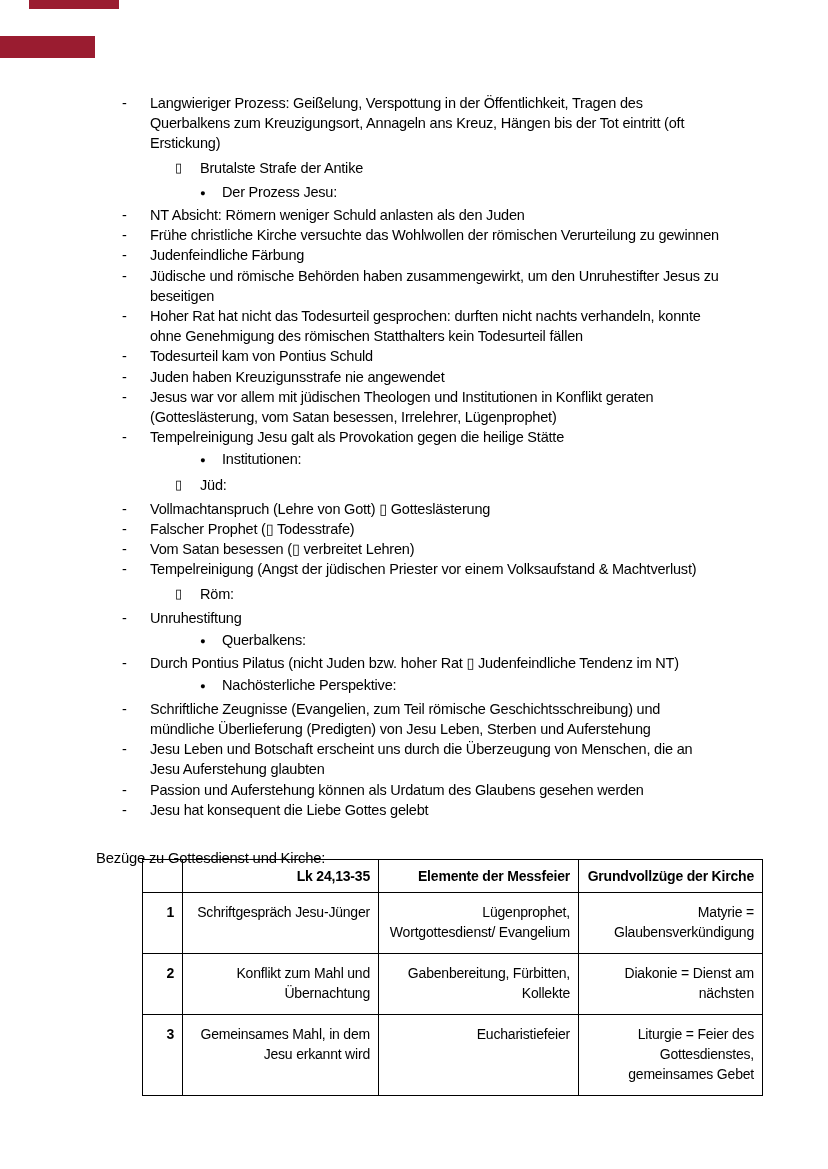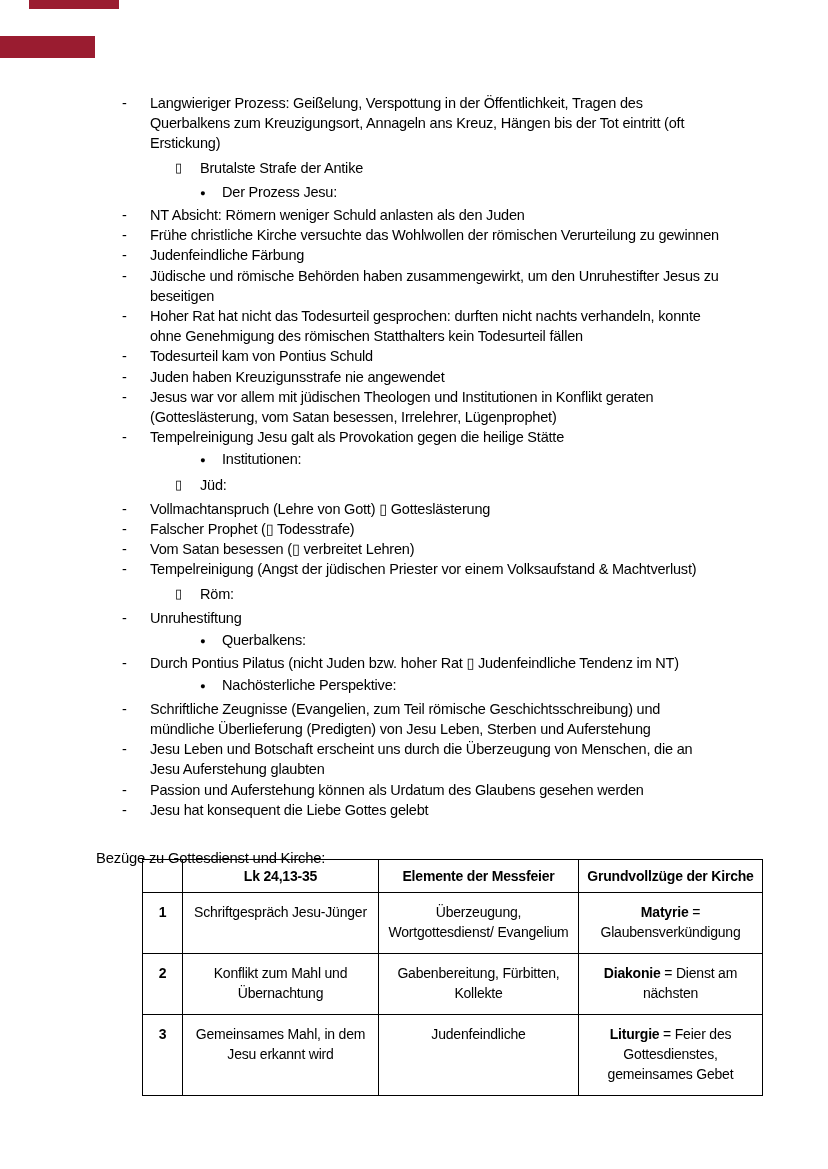--- a/index.html
+++ b/index.html
@@ -40,26 +40,26 @@
 
   table.ltable {
     position: absolute; left: 142px; top: 859px; width: 620px;
     border-collapse: collapse;
     font-size: 14px; line-height: 20px; letter-spacing: -0.2px;
     table-layout: fixed;
   }
   .ltable th, .ltable td {
     border: 1.6px solid #000;
     padding: 5px 8px 7px 8px;
-    text-align: center; vertical-align: top;
+    text-align: right; vertical-align: top;
     overflow: hidden;
   }
   .ltable th { font-weight: bold; padding-top: 6px; padding-bottom: 6px; }
   .ltable td.num { font-weight: bold; }
-  .ltable b { font-weight: bold; }
+  .ltable b { font-weight: normal; }
   .ltable tbody td { padding-top: 9px; padding-bottom: 11px; }
 </style>
 </head>
 <body>
 
 <div class="page">
 
   <div class="artifact-top" style="background: rgb(154, 28, 48);"></div>
   <div class="artifact-left" style="background: rgb(154, 28, 48);"></div>
 
@@ -188,31 +188,31 @@
         <th></th>
         <th>Lk 24,13-35</th>
         <th>Elemente der Messfeier</th>
         <th>Grundvollzüge der Kirche</th>
       </tr>
     </thead>
     <tbody>
       <tr>
         <td class="num">1</td>
         <td>Schriftgespräch Jesu-Jünger</td>
-        <td>Überzeugung, Wortgottesdienst/ Evangelium</td>
+        <td>Lügenprophet, Wortgottesdienst/ Evangelium</td>
         <td><b>Matyrie</b><span> = Glaubensverkündigung</span></td>
       </tr>
       <tr>
         <td class="num">2</td>
         <td>Konflikt zum Mahl und Übernachtung</td>
         <td>Gabenbereitung, Fürbitten, Kollekte</td>
         <td><b>Diakonie</b><span> = Dienst am nächsten</span></td>
       </tr>
       <tr>
         <td class="num">3</td>
         <td>Gemeinsames Mahl, in dem Jesu erkannt wird</td>
-        <td>Judenfeindliche</td>
+        <td>Eucharistiefeier</td>
         <td><b>Liturgie</b><span> = Feier des Gottesdienstes, gemeinsames Gebet</span></td>
       </tr>
     </tbody>
   </table>
 
 </div>
 
 </body></html>

